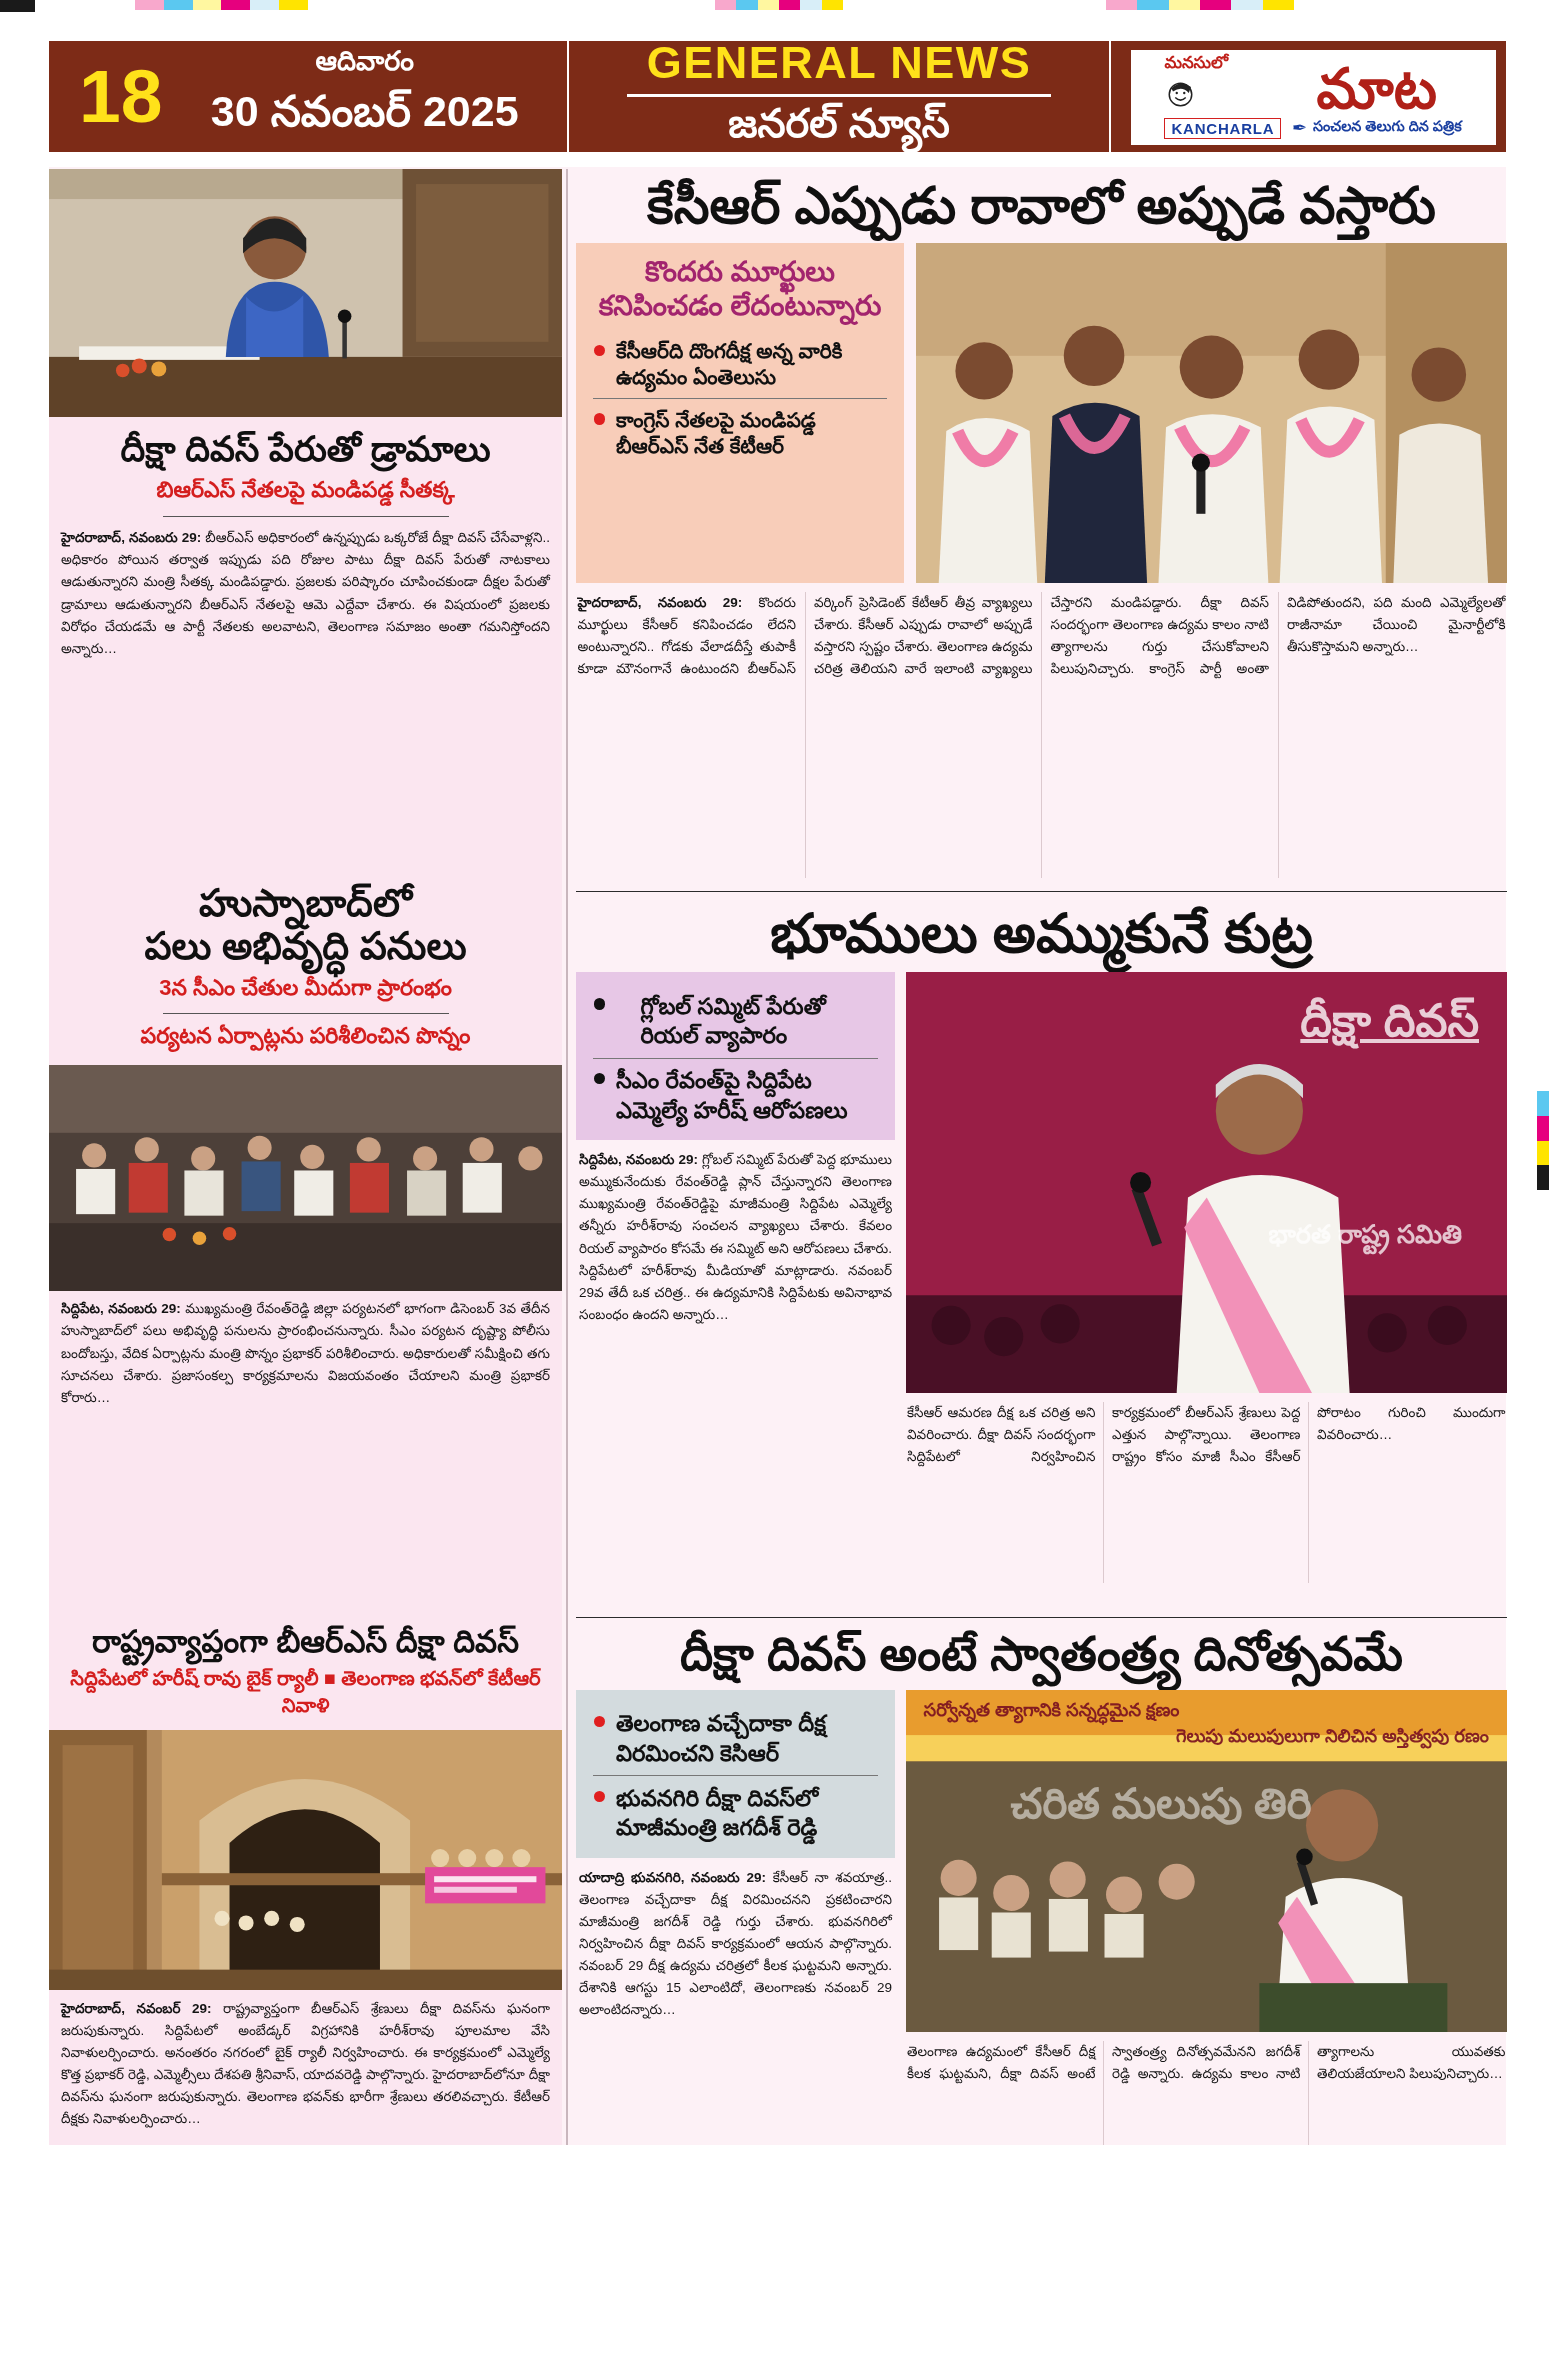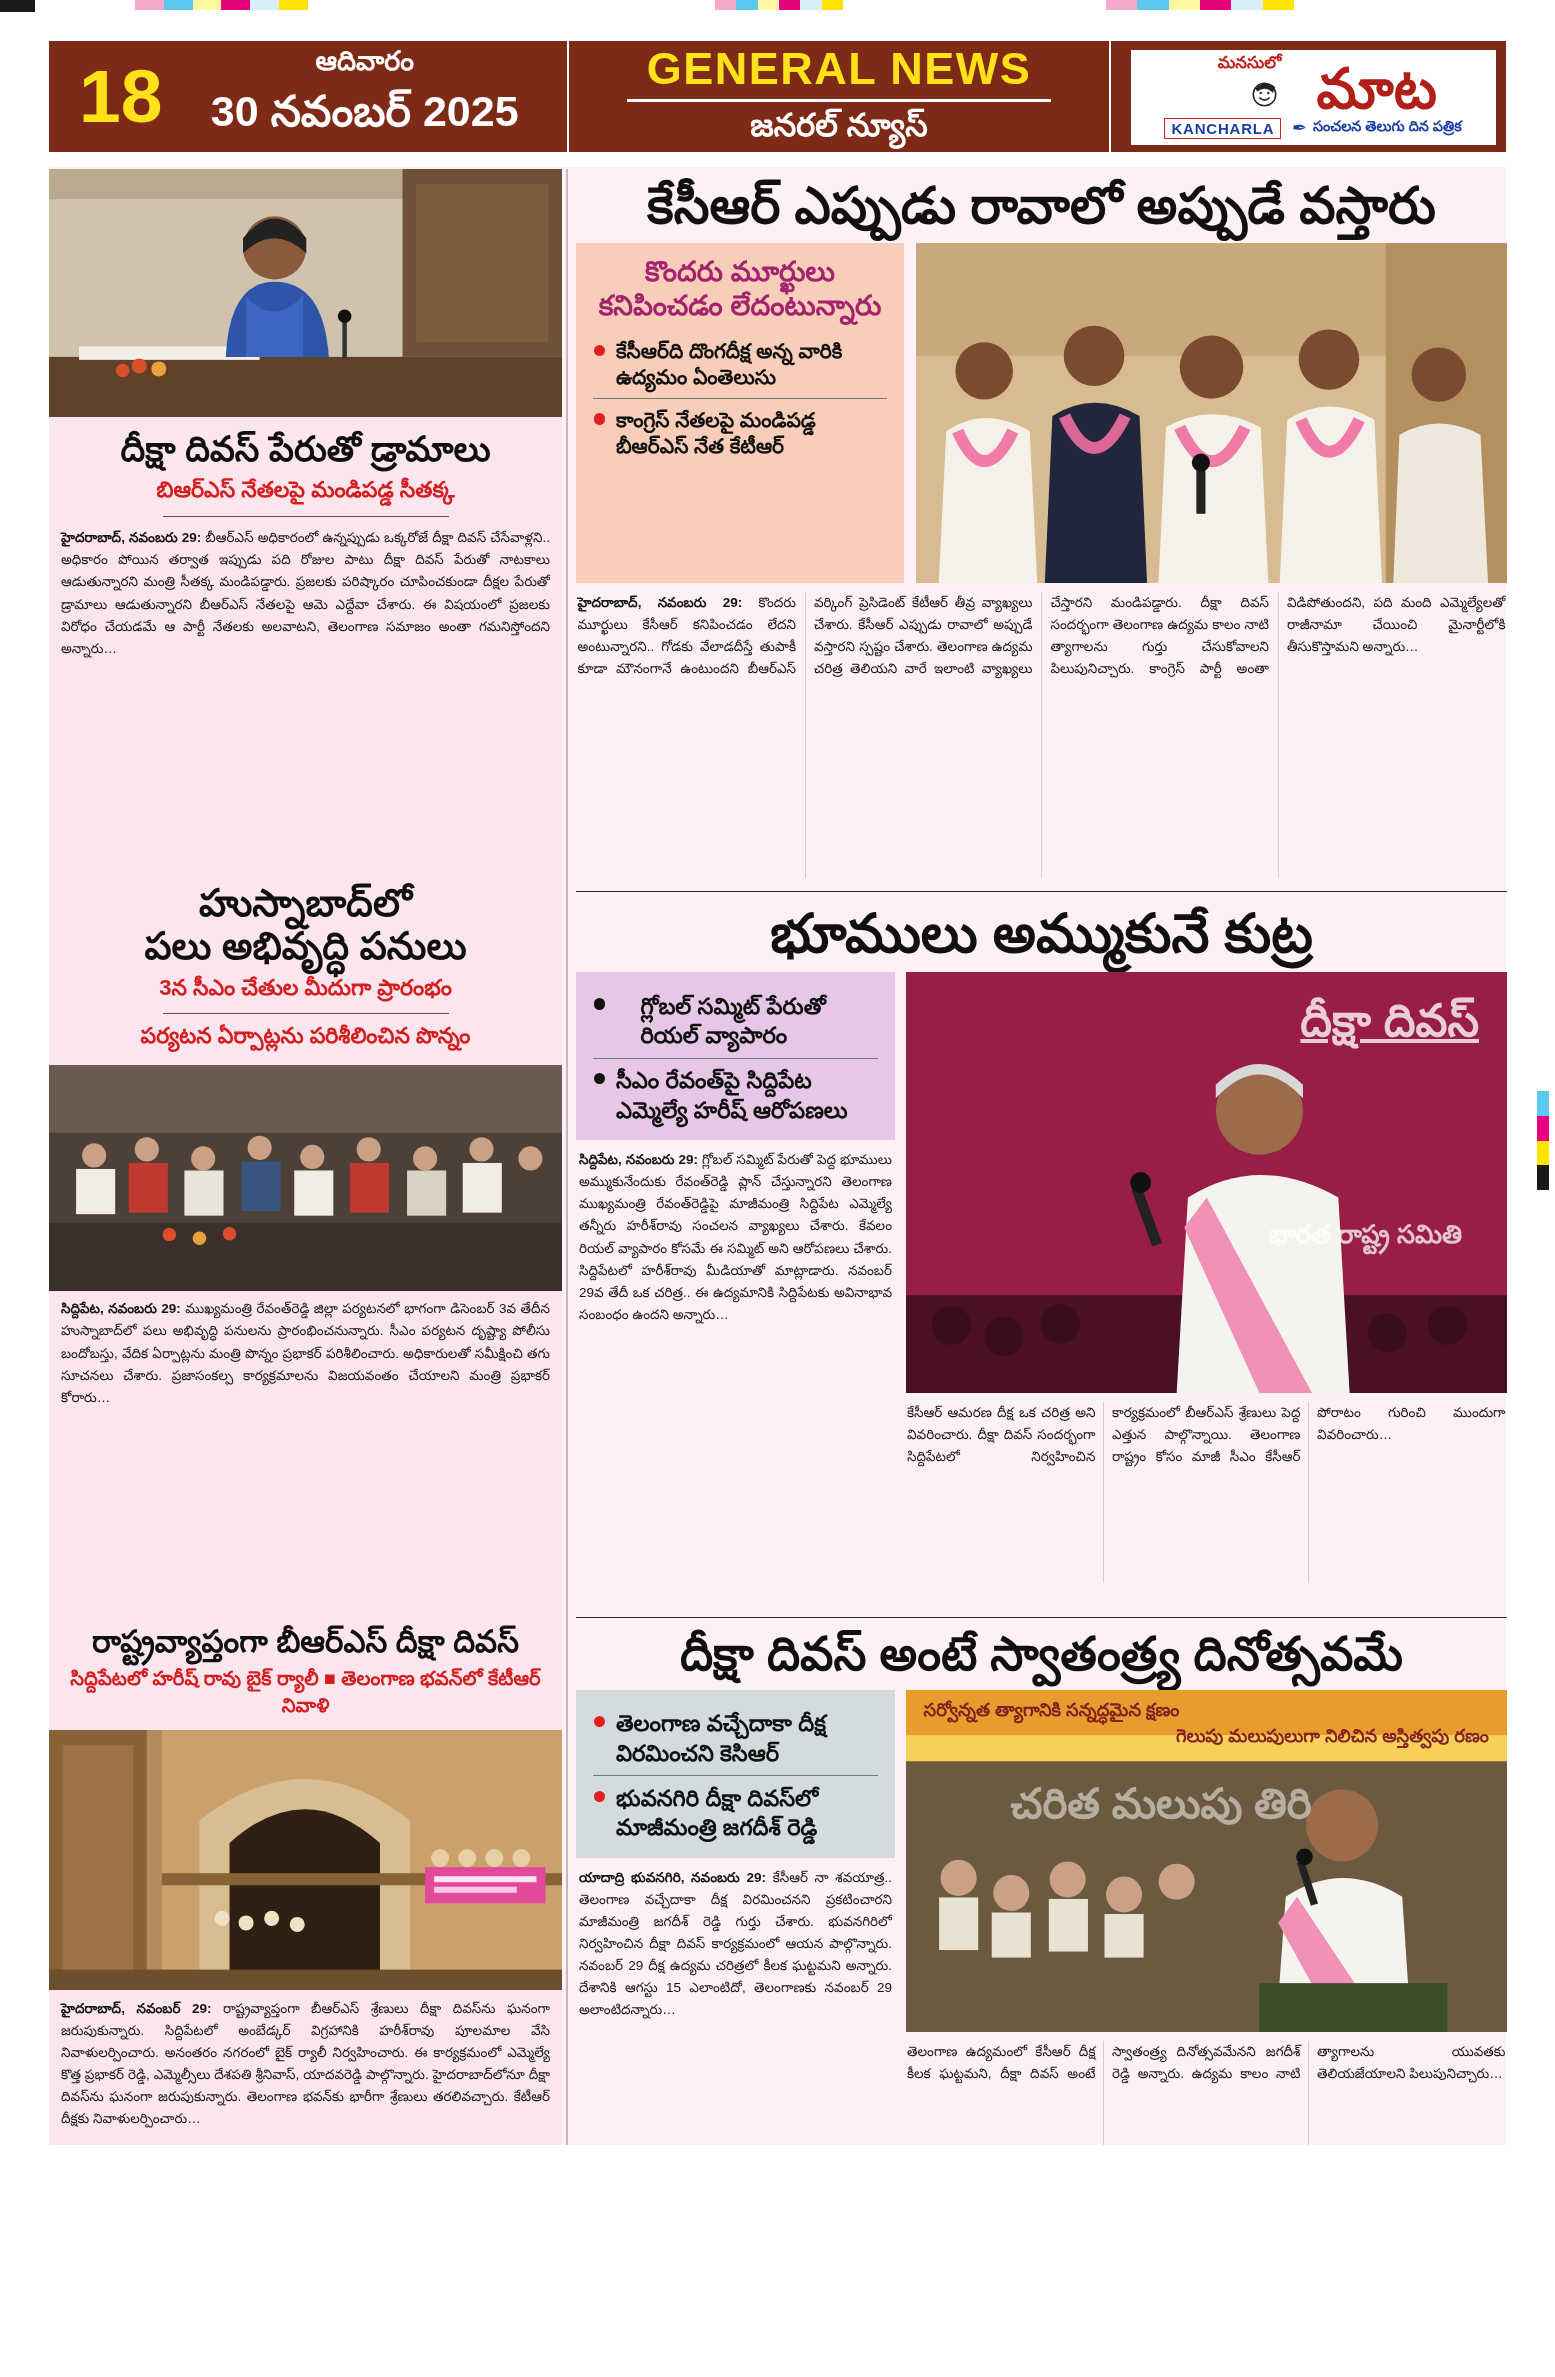--- a/index.html
+++ b/index.html
@@ -19,25 +19,25 @@
 
   
   .masthead{position:absolute;left:49px;top:41px;width:1457px;height:111px;background:#7d2b17;display:flex;}
   .mh-left{width:518px;display:flex;align-items:center;border-right:2.3px solid #ffffff;}
   .page-num{color:#ffe11a;font-size:75px;font-weight:800;line-height:1;margin-left:30px;}
   .date-stack{flex:1;text-align:center;color:#ffffff;font-weight:700;}
   .date-stack .day{font-size:27px;}
   .date-stack .date{font-size:43px;margin-top:4.5px;}
   .mh-center{width:540px;border-right:2.3px solid #ffffff;display:flex;flex-direction:column;align-items:center;justify-content:center;}
   .section-en{color:#ffe11a;font-size:45px;font-weight:700;letter-spacing:1.5px;border-bottom:3px solid #ffffff;padding:0 19.6px 4.5px;}
-  .section-te{color:#ffffff;font-size:32px;font-weight:700;margin-top:4.5px;}
+  .section-te{color:#ffffff;font-size:40px;font-weight:700;margin-top:4.5px;}
   .mh-right{flex:1;position:relative;}
   .logo-box{position:absolute;left:19.6px;right:10.5px;top:9px;bottom:7.5px;background:#ffffff;display:flex;flex-direction:column;padding:3px 7.5px 4.5px;}
   .logo-top{display:flex;align-items:flex-end;justify-content:center;gap:10.5px;flex:1;}
-  .logo-left{display:flex;flex-direction:column;align-items:flex-end;}
+  .logo-left{display:flex;flex-direction:column;align-items:flex-start;}
   .logo-tagline-top{color:#c0201a;font-size:16.6px;font-weight:800;}
   .logo-face{margin:1.5px 0;}
   .logo-brand{color:#1a3fa0;font-size:15px;font-weight:800;border:1.5px solid #d42020;padding:0.8px 6px;letter-spacing:0.8px;}
   .logo-main{display:flex;flex-direction:column;align-items:center;}
   .logo-title{color:#b02018;font-size:56px;font-weight:800;line-height:.95;}
   .logo-tagrow{display:flex;align-items:center;gap:6px;margin-top:1.5px;}
   .pen-icon{font-size:18px;color:#1a3fa0;}
   .logo-tagline{color:#1a3fa0;font-size:14.3px;font-weight:700;}
   .logo-bar{height:12.8px;background:#23307f;width:86%;align-self:center;margin-top:4.5px;}
 

